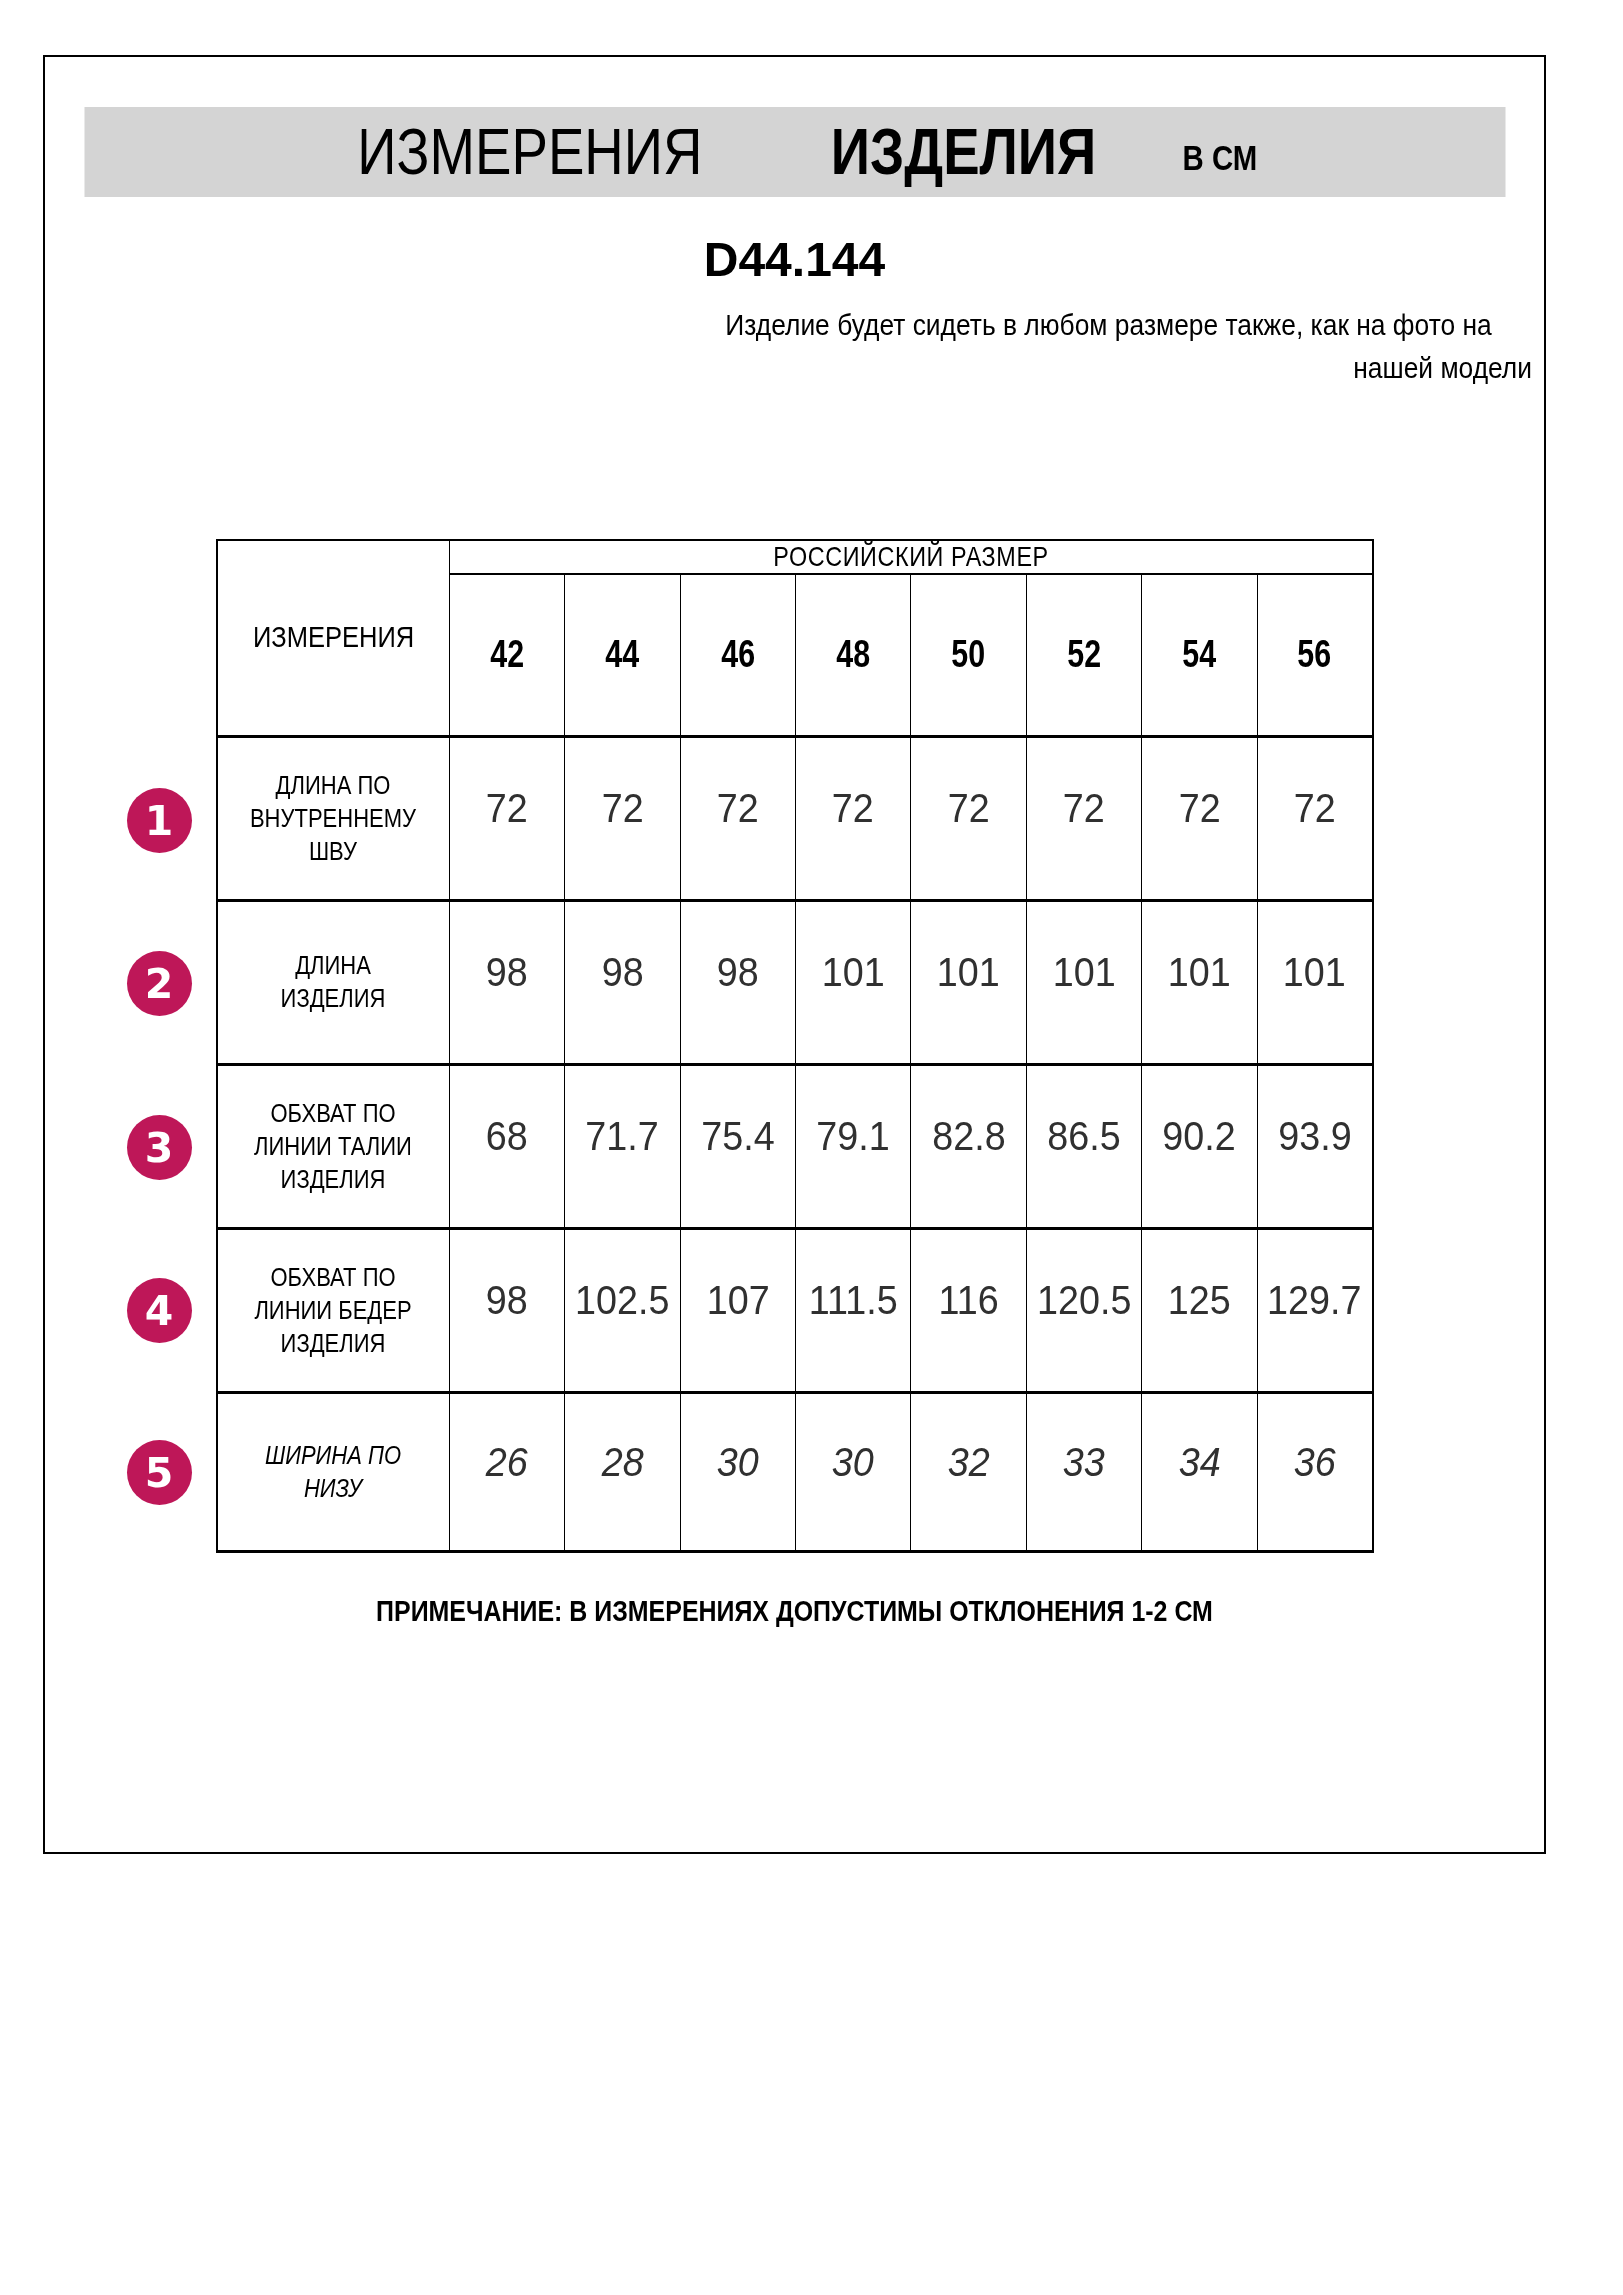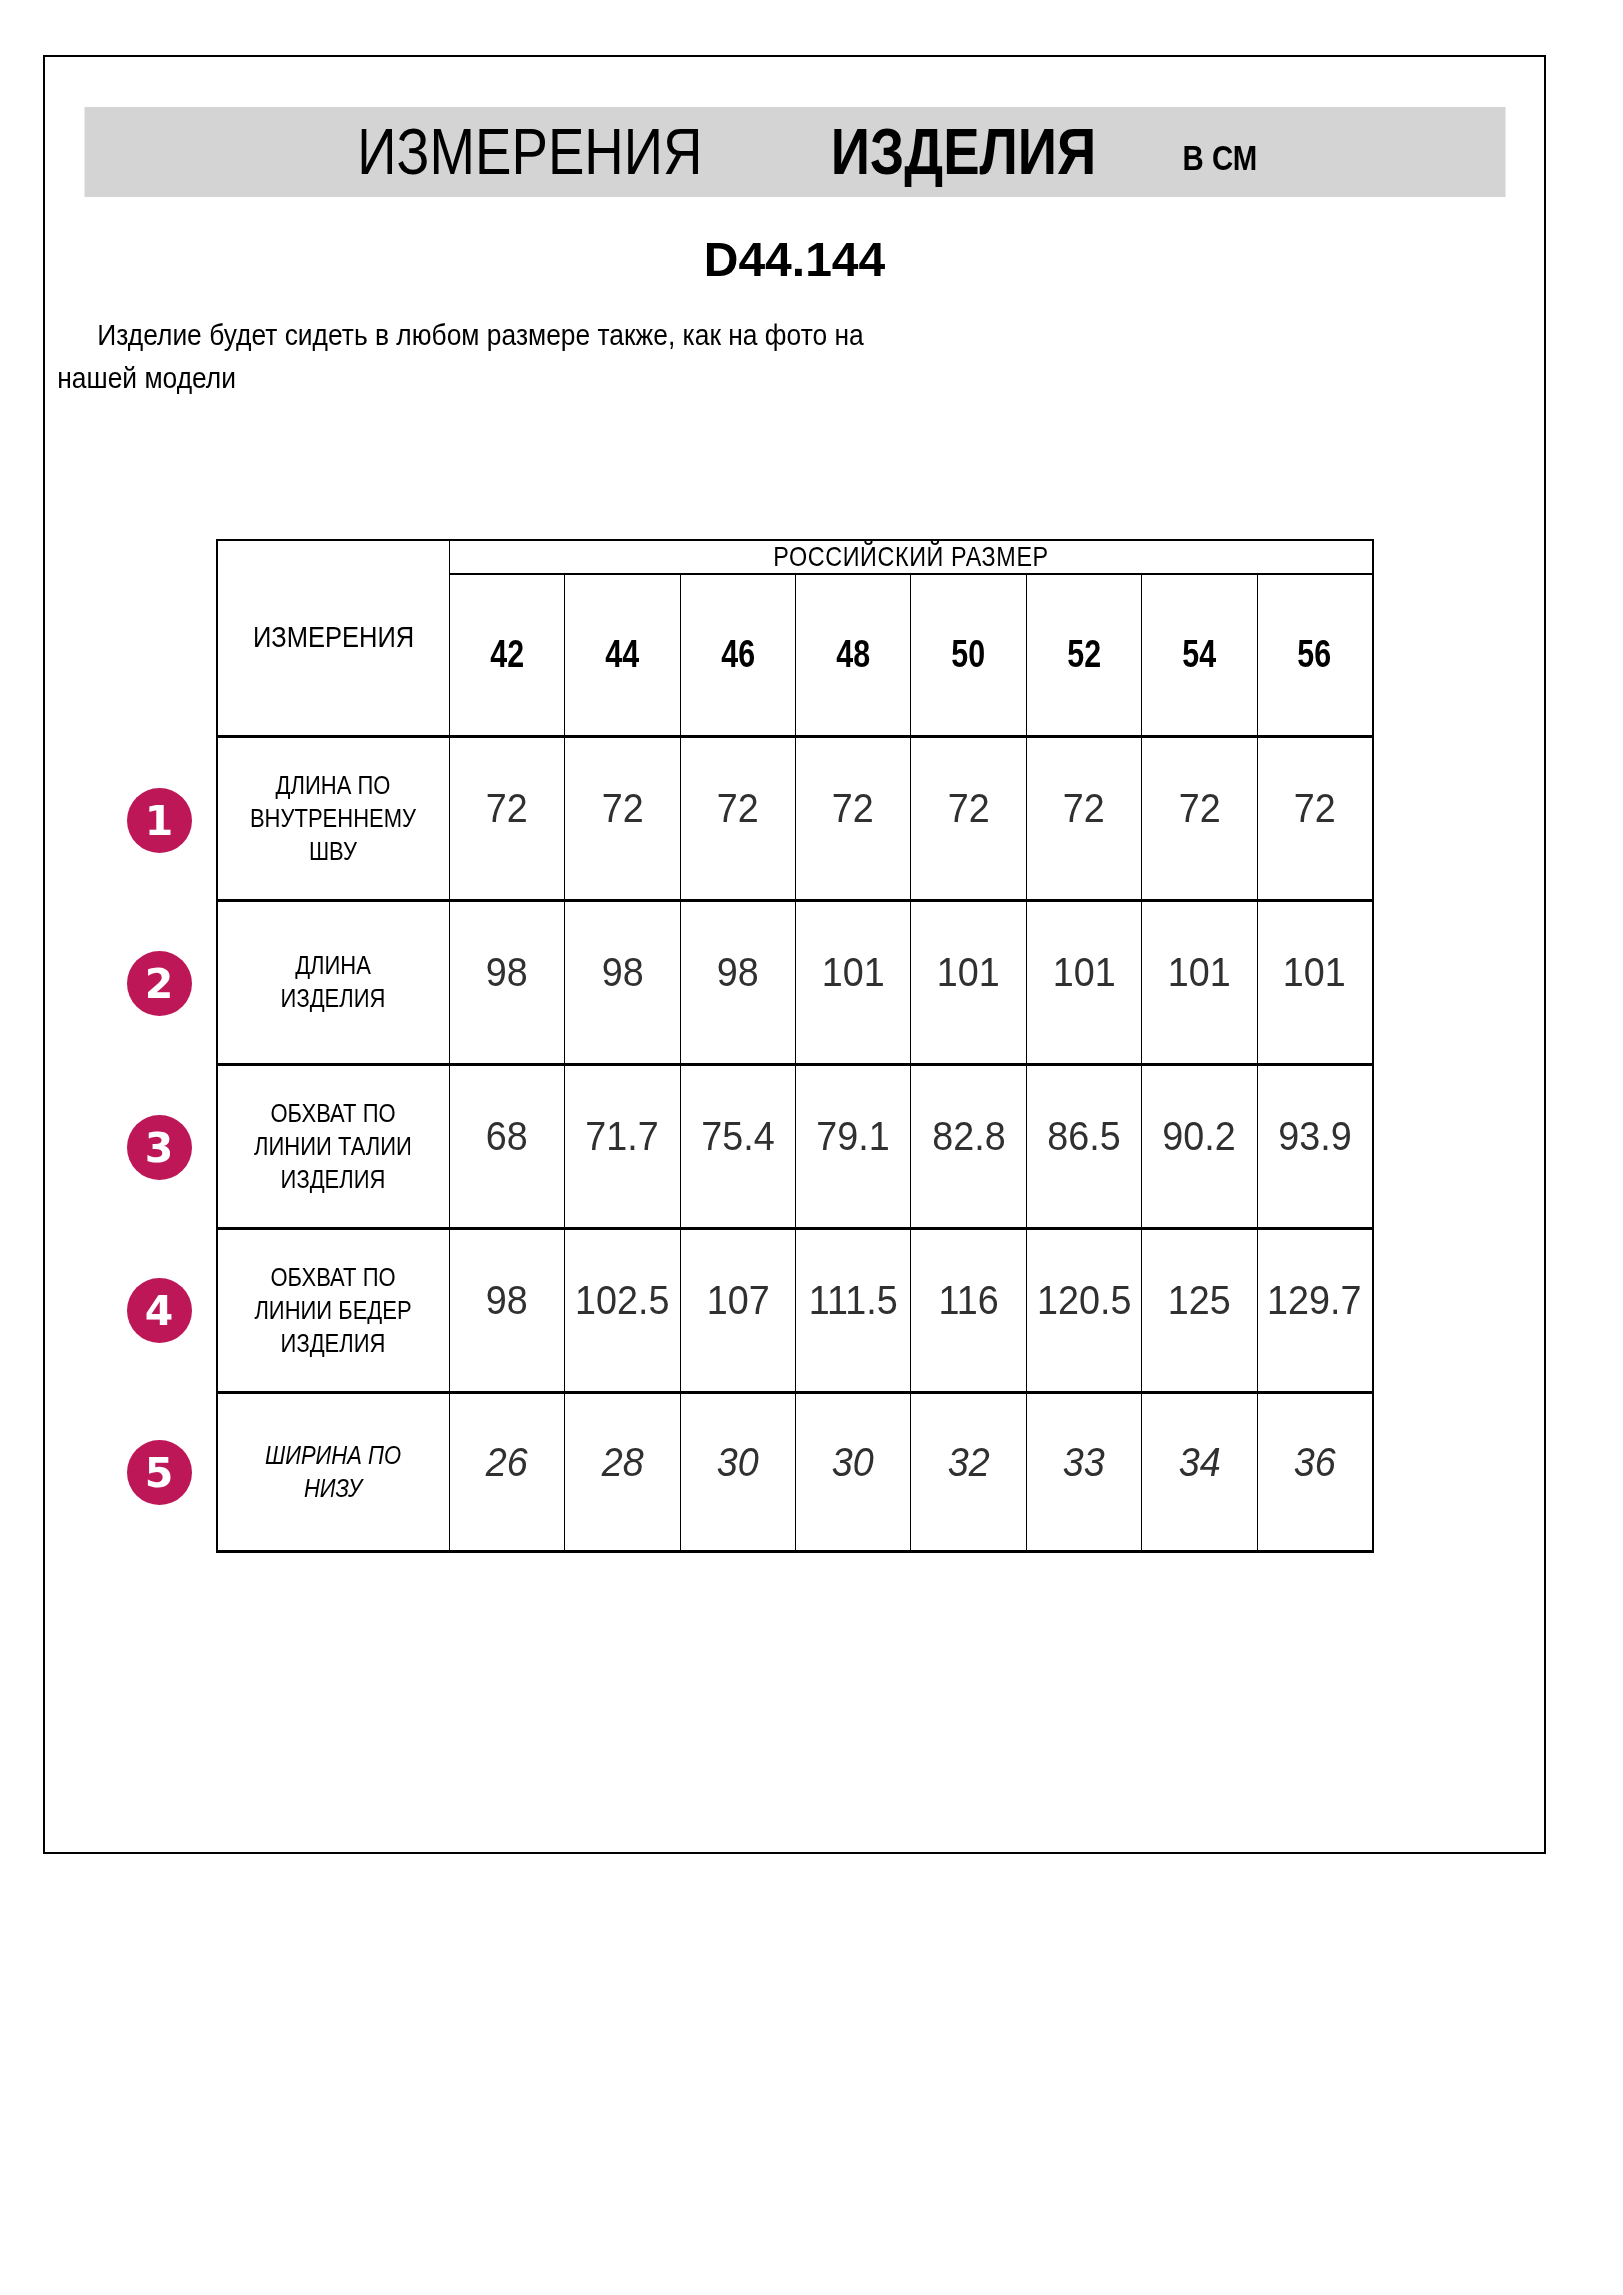--- a/index.html
+++ b/index.html
@@ -6,21 +6,21 @@
   body{width:1623px;height:2295px;position:relative;font-family:"Liberation Sans",sans-serif;color:#000;}
   .sheet{position:absolute;left:43px;top:55px;width:1503px;height:1799px;border:2px solid #000;box-sizing:border-box;}
   .narrow{display:inline-block;transform:scaleX(.85);transform-origin:50% 50%;white-space:nowrap;}
   .band{position:absolute;top:50px;left:50%;transform:translateX(-50%);width:1421px;height:90px;
         display:flex;align-items:baseline;justify-content:center;}
   .band .t1{font-size:65px;font-weight:400;}
   .band .t2{font-size:65px;font-weight:700;margin-left:71px;}
   .band .t3{font-size:35px;font-weight:700;margin-left:54px;position:relative;top:-3.9px;}
   .band .t1,.band .t2,.band .t3{display:inline-block;transform:scaleX(.84);line-height:90px;}
   .code{position:absolute;top:175px;width:100%;text-align:center;font-size:48px;font-weight:700;}
-  .subtitle{position:absolute;top:257px;width:100%;text-align:left;font-size:30px;line-height:1.42;}
+  .subtitle{position:absolute;top:247px;width:100%;text-align:right;font-size:30px;line-height:1.42;}
   .subtitle .narrow{transform:scaleX(.88);}
   .table-wrap{position:absolute;top:482px;left:50%;transform:translateX(-50%);width:1158px;}
   table{border-collapse:collapse;table-layout:fixed;width:1158px;border:2px solid #000;border-top-width:2.6px;border-bottom-width:3.3px;}
   td,th{border:1.3px solid #000;text-align:center;vertical-align:middle;padding:0;}
   tr{border-bottom:3.3px solid #000;}
   tr.head1{height:34px;border-bottom:2.6px solid #000;}
   tr.head2{height:162px;}
   tr.data{height:164px;margin-top:8px;}
   tr.data.last{height:159px;font-style:italic;}
   .corner{font-size:29px;font-weight:400;}
@@ -160,15 +160,18 @@
         <td><span class="val">30</span></td>
         <td><span class="val">32</span></td>
         <td><span class="val">33</span></td>
         <td><span class="val">34</span></td>
         <td><span class="val">36</span></td>
       </tr>
     </tbody>
       </table>
   </div>
 
+  <div class="note">
+    <span class="narrow">ПРИМЕЧАНИЕ: В ИЗМЕРЕНИЯХ ДОПУСТИМЫ ОТКЛОНЕНИЯ 1-2 СМ</span>
+  </div>
 
 </div>
 
 
 </body></html>

